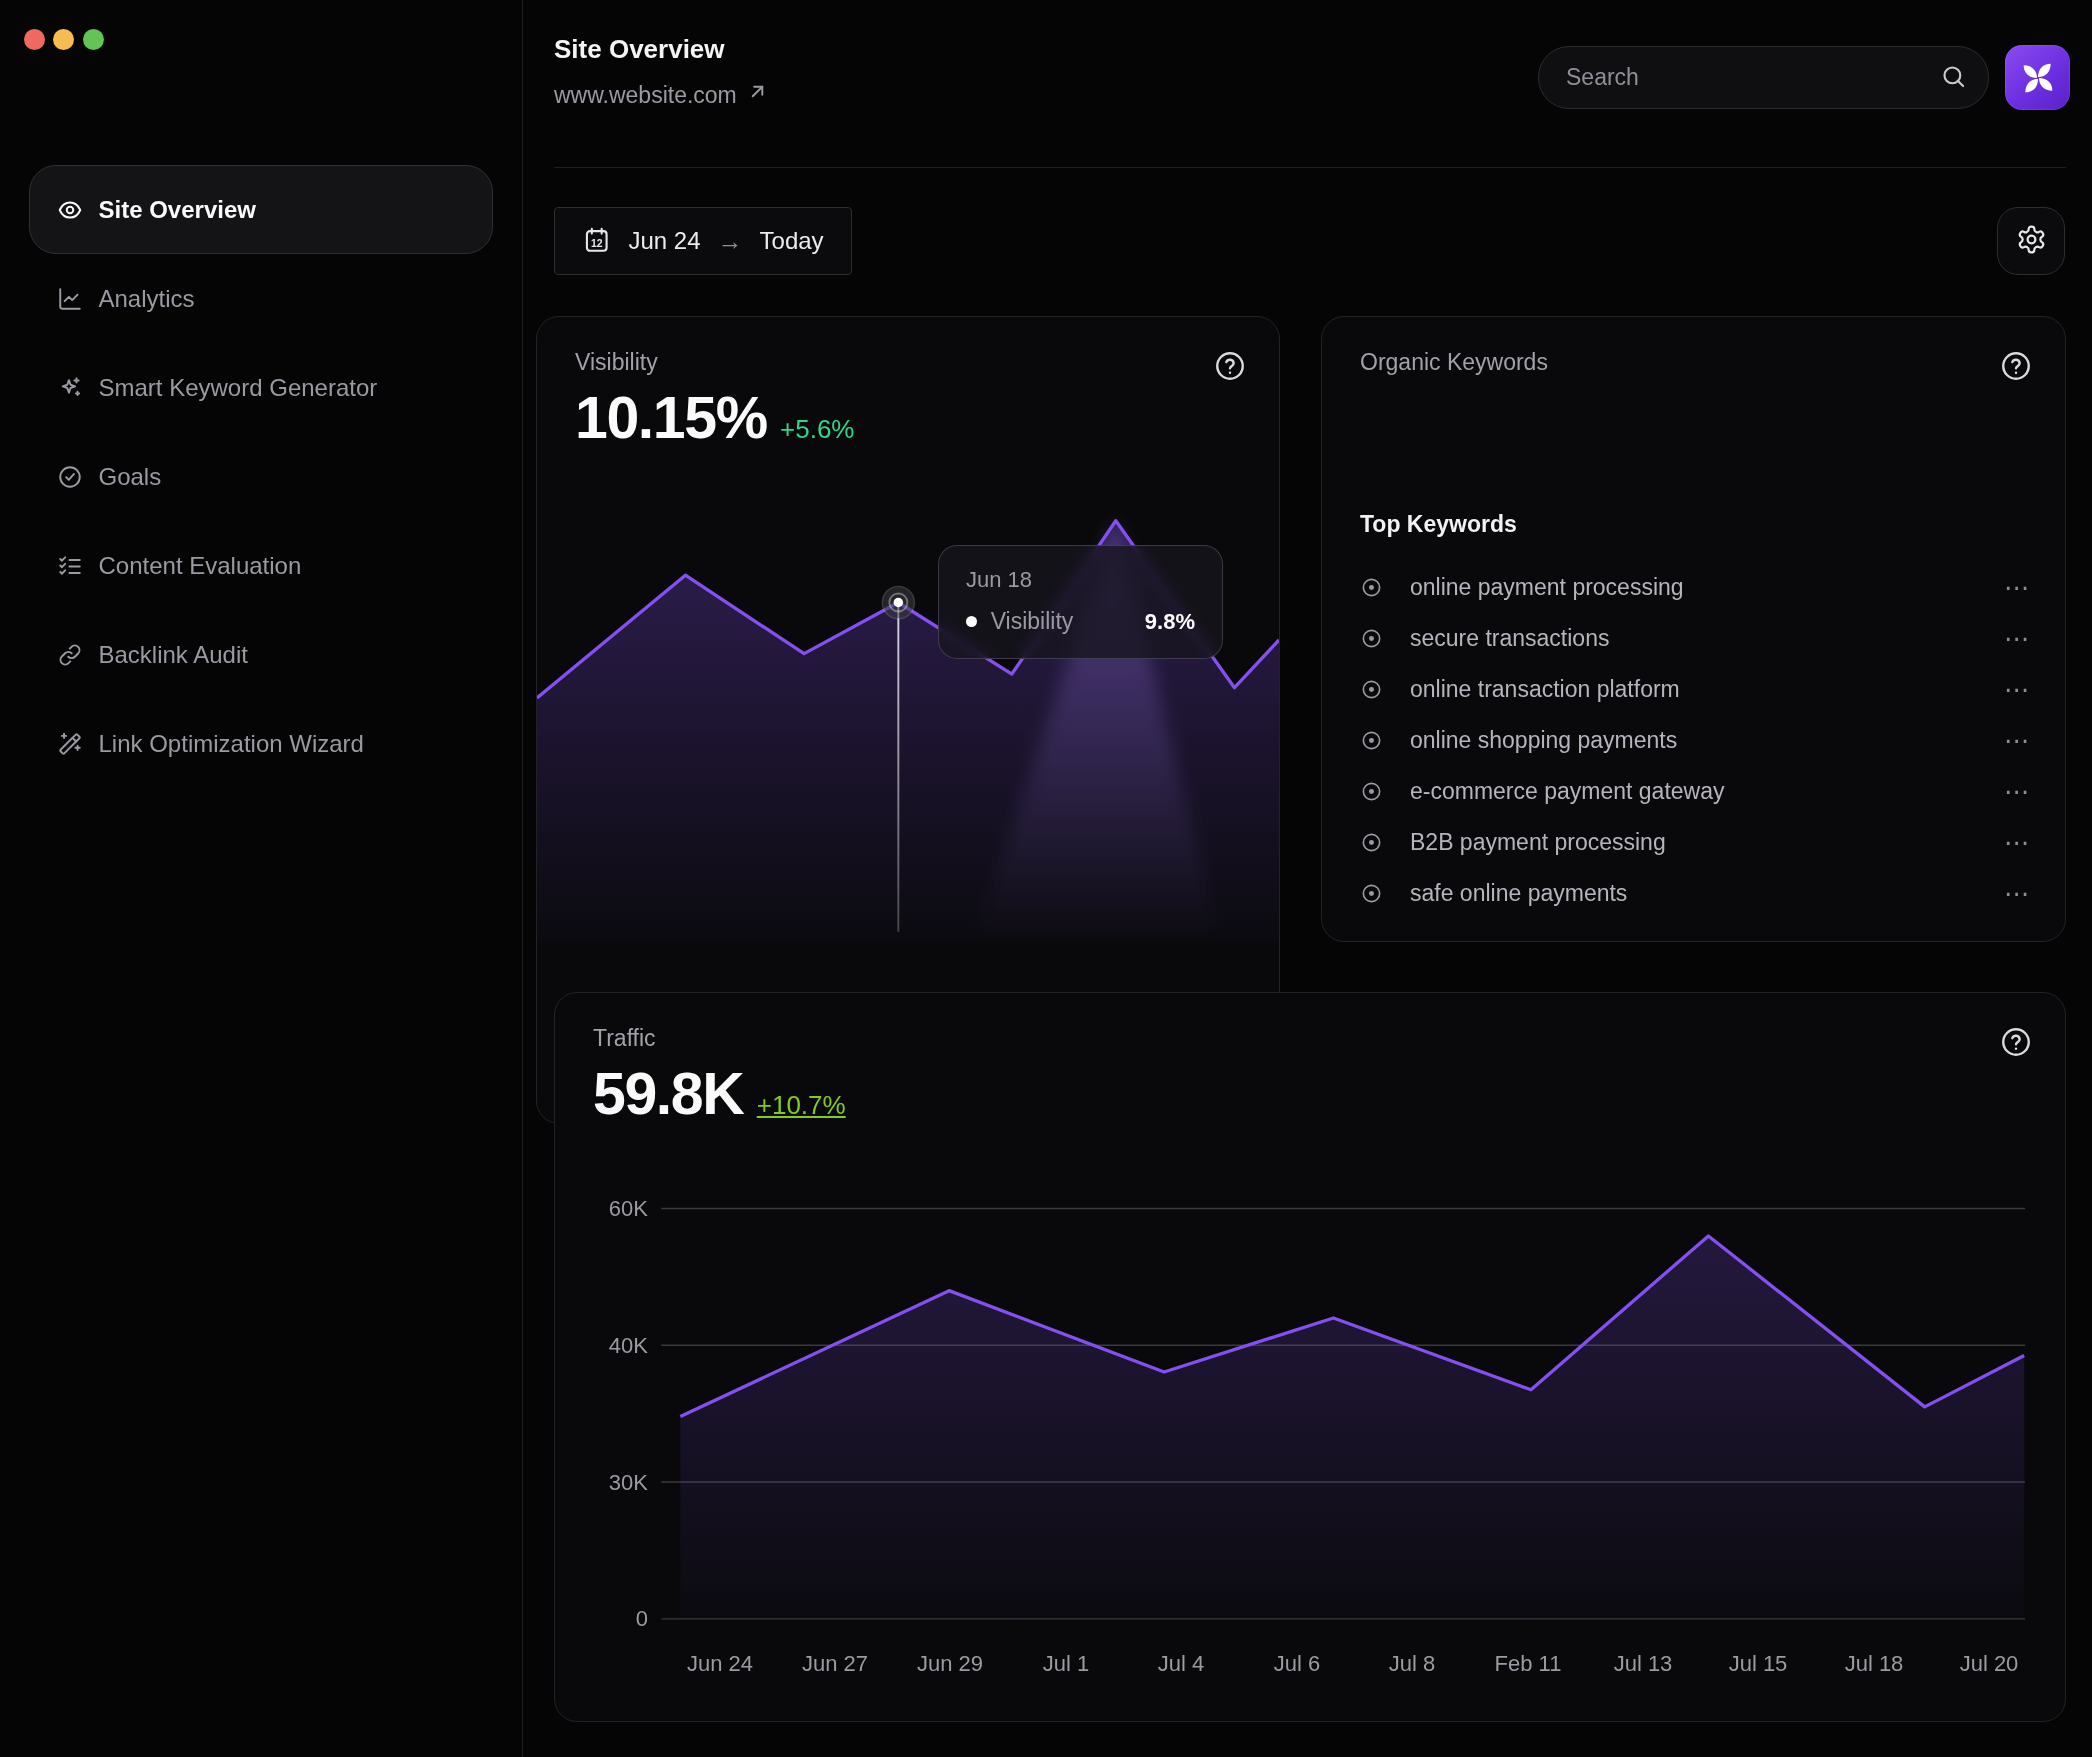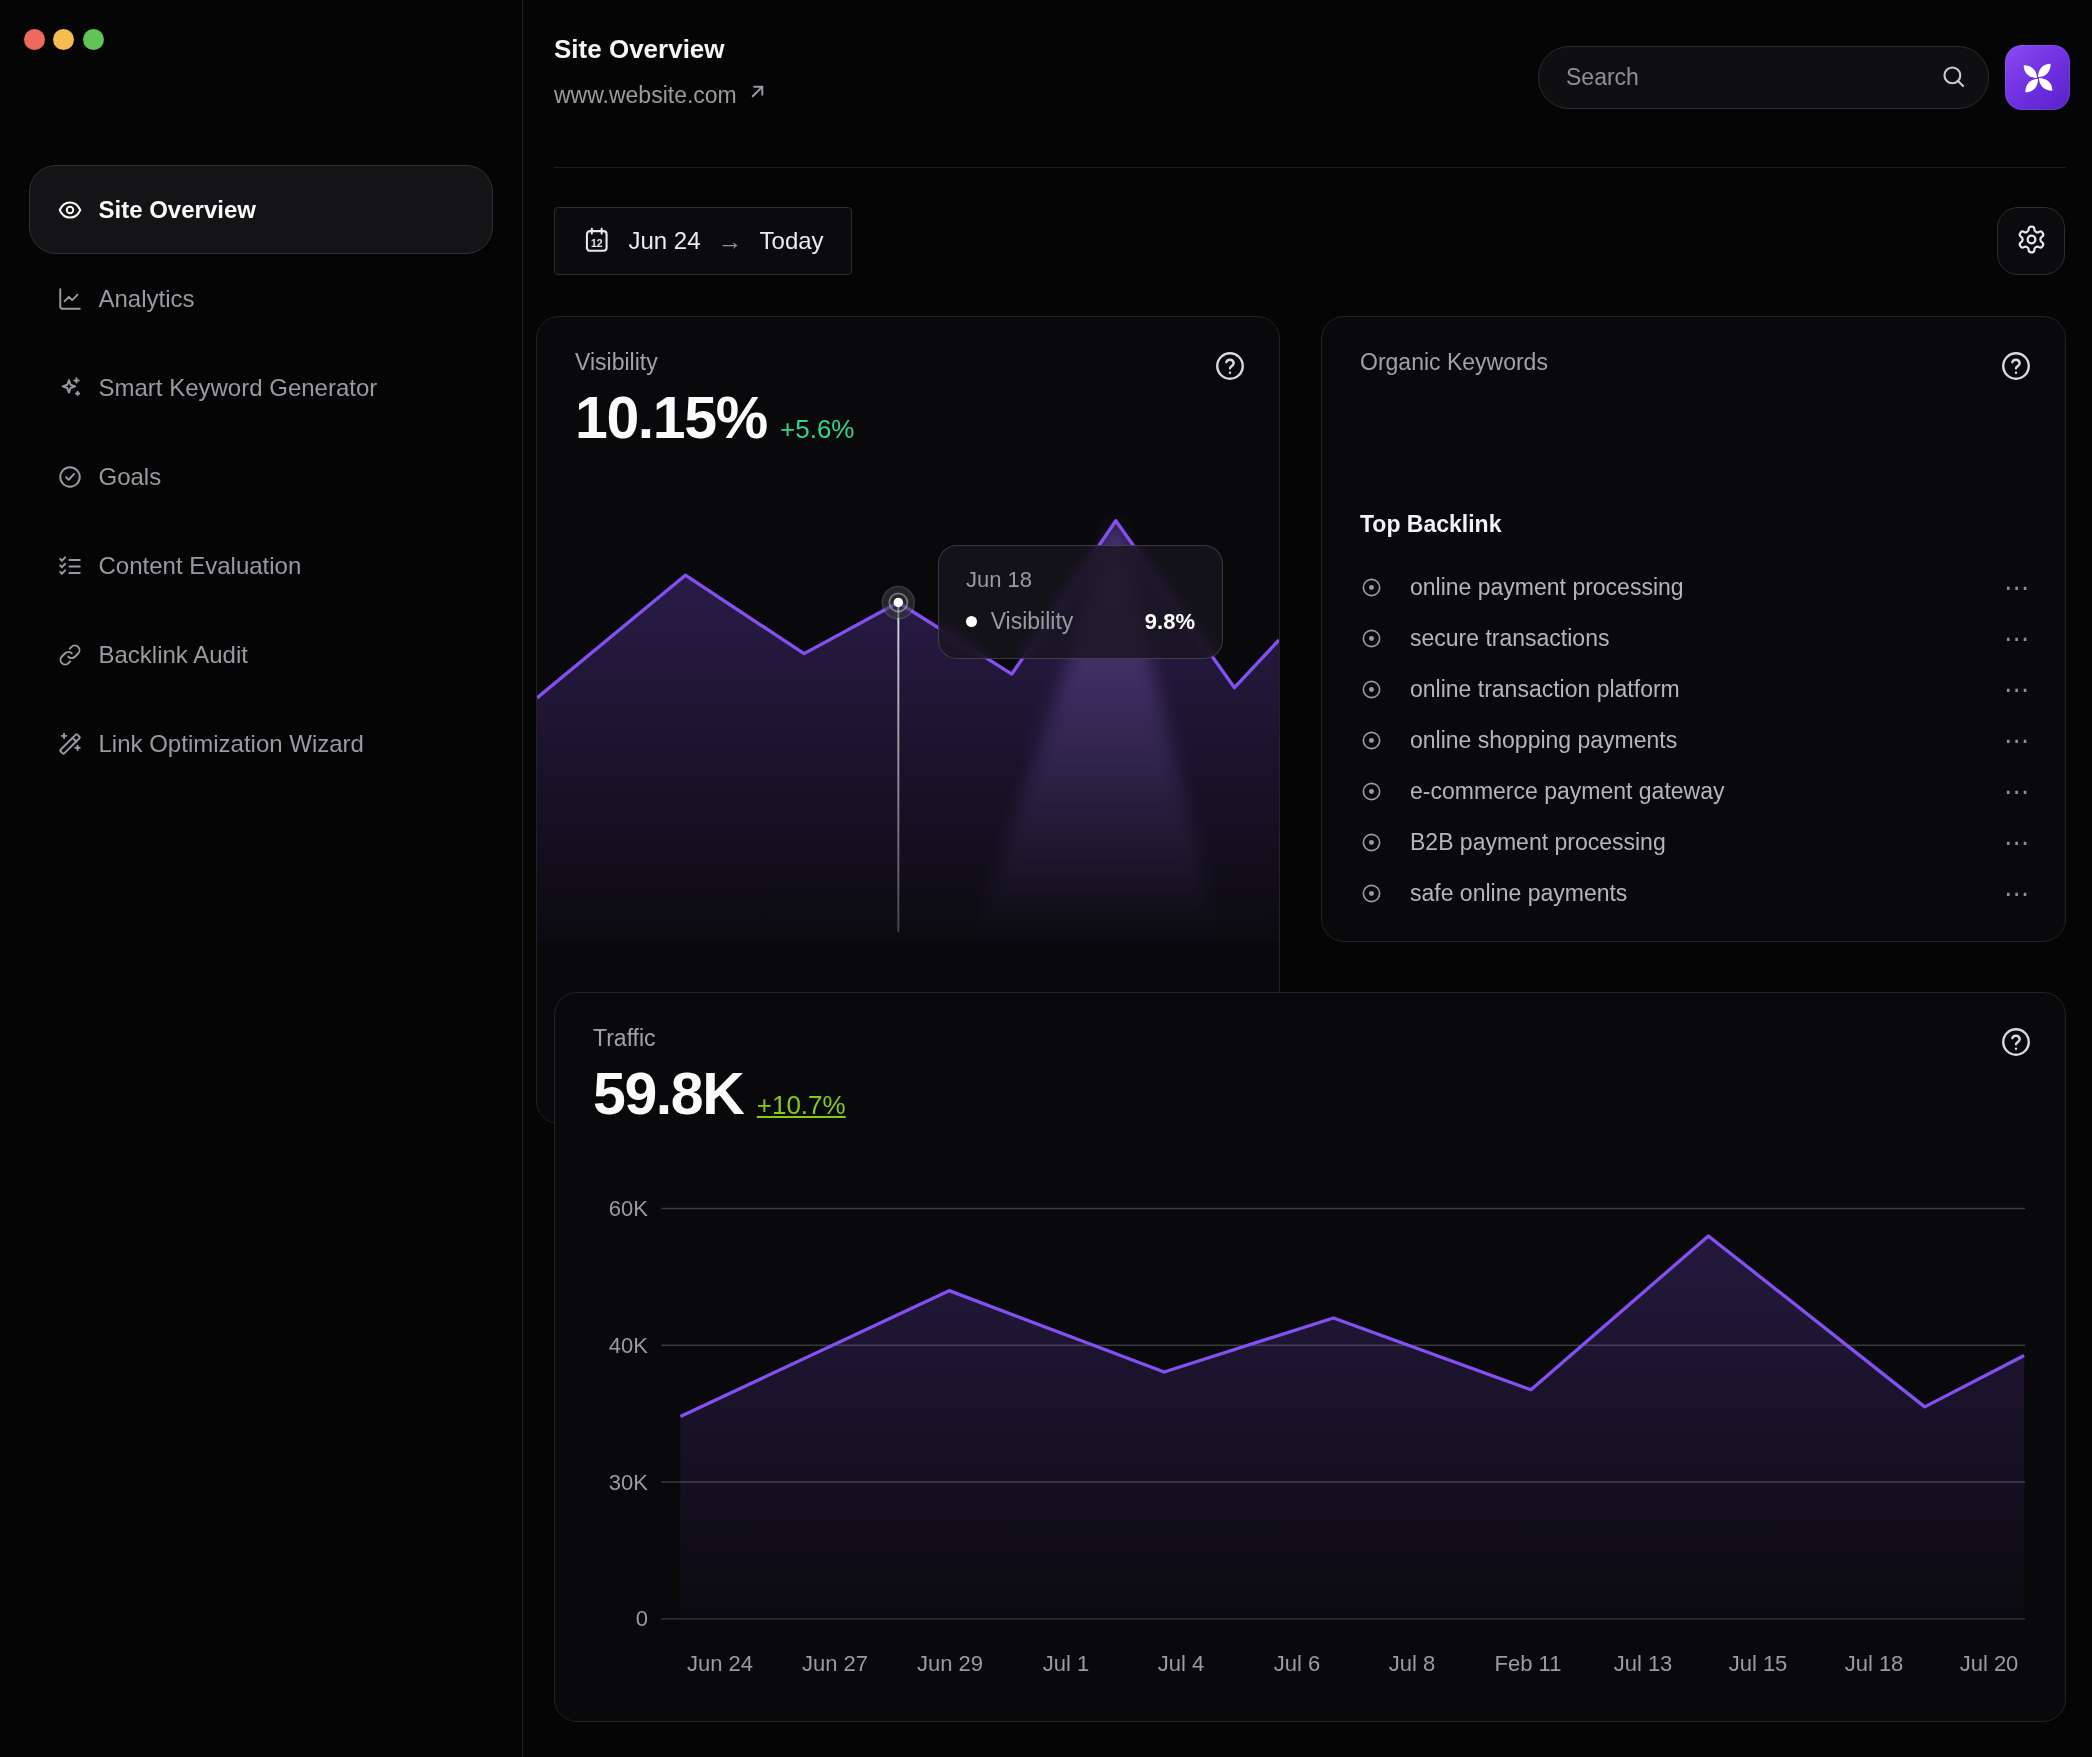--- a/index.html
+++ b/index.html
@@ -252,21 +252,21 @@
   </div>
 </div>
 
 <div class="card" id="card-keywords">
   <div class="card-title">Organic Keywords</div>
   <span class="help-btn" id="help-kw"><svg class="ic" width="34" height="34" viewBox="0 0 24 24" fill="none" stroke="currentColor" stroke-width="1.7" stroke-linecap="round" stroke-linejoin="round">
         <circle cx="12" cy="12" r="9"></circle>
         <path d="M9.4 9.3a2.7 2.7 0 0 1 5.2.8c0 1.8-2.6 2.3-2.6 3.5"></path>
         <path d="M12 16.8h.01"></path>
       </svg></span>
-  <div class="kw-header">Top Backlink</div>
+  <div class="kw-header">Top Keywords</div>
   <div class="kw-list">
       <div class="kw-row">
         <svg class="ic" width="23" height="23" viewBox="0 0 24 24" fill="none" stroke="currentColor" stroke-width="1.7" stroke-linecap="round" stroke-linejoin="round">
           <circle cx="12" cy="12" r="8.5"></circle>
           <circle cx="12" cy="12" r="2.6" fill="currentColor" stroke="none"></circle>
         </svg>
         <span class="kw-label">online payment processing</span>
         <span class="kw-more">⋯</span>
       </div>
       <div class="kw-row">

